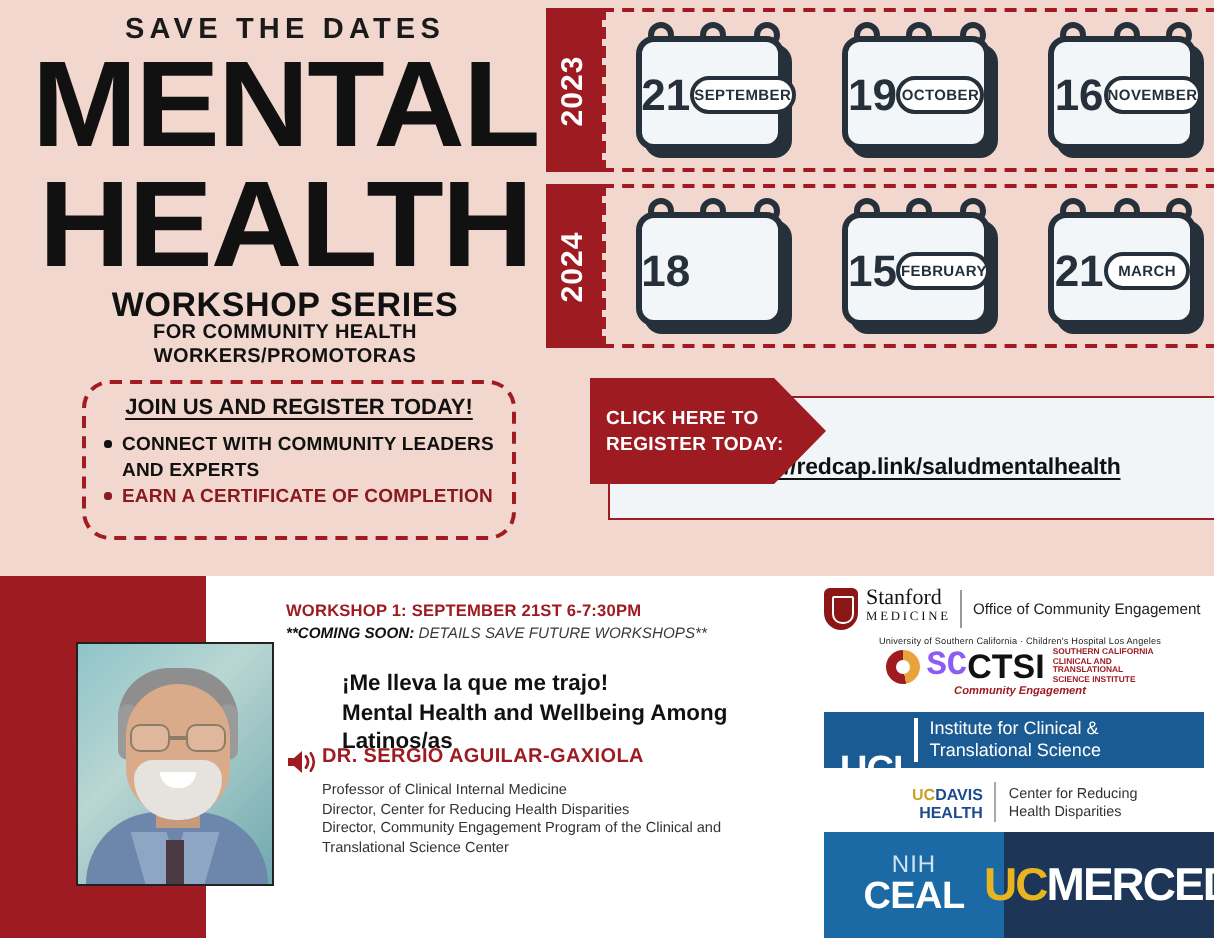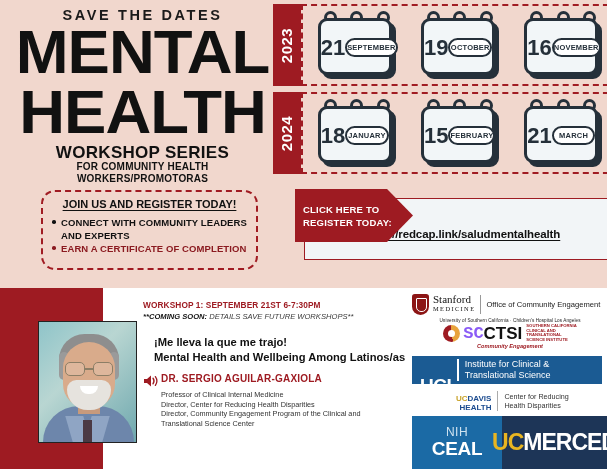--- a/index.html
+++ b/index.html
@@ -236,21 +236,21 @@
   
   #workshop-info { position: absolute; left: 143px; top: 12px; width: 265px; }
   #workshop-line {
     font-size: 8.3px; font-weight: 900; color: #9e1b22; letter-spacing: 0.1px;
   }
   #coming-soon {
     margin-top: 2px; font-size: 7.6px; font-style: italic; color: #3a3a3a;
   }
   #coming-soon b { color: #111; font-weight: 900; }
   #talk-title {
-    margin-top: 14px; margin-left: 11px;
+    margin-top: 14px; margin-left: 28px;
     font-size: 11.2px; font-weight: 800; color: #111; line-height: 14.5px;
   }
   #speaker-row {
     position: absolute; left: 143px; top: 85px; width: 265px;
     display: flex; align-items: flex-start;
   }
   #speaker-icon { width: 18px; padding-top: 1px; }
   #speaker-block { flex: 1; }
   #speaker-name {
     font-size: 10px; font-weight: 900; color: #9e1b22; letter-spacing: 0.2px;
@@ -425,21 +425,20 @@
       <div class="cal-grid">
         <div class="cal-icon">
           <div class="cal-rings">
             <div class="cal-ring"></div>
             <div class="cal-ring"></div>
             <div class="cal-ring"></div>
           </div>
           <div class="cal-shadow"></div>
           <div class="cal-body">
             <div class="cal-day">18</div>
-            <div class="cal-month">JANUARY</div>
           </div>
         </div>
         <div class="cal-icon">
           <div class="cal-rings">
             <div class="cal-ring"></div>
             <div class="cal-ring"></div>
             <div class="cal-ring"></div>
           </div>
           <div class="cal-shadow"></div>
           <div class="cal-body">

